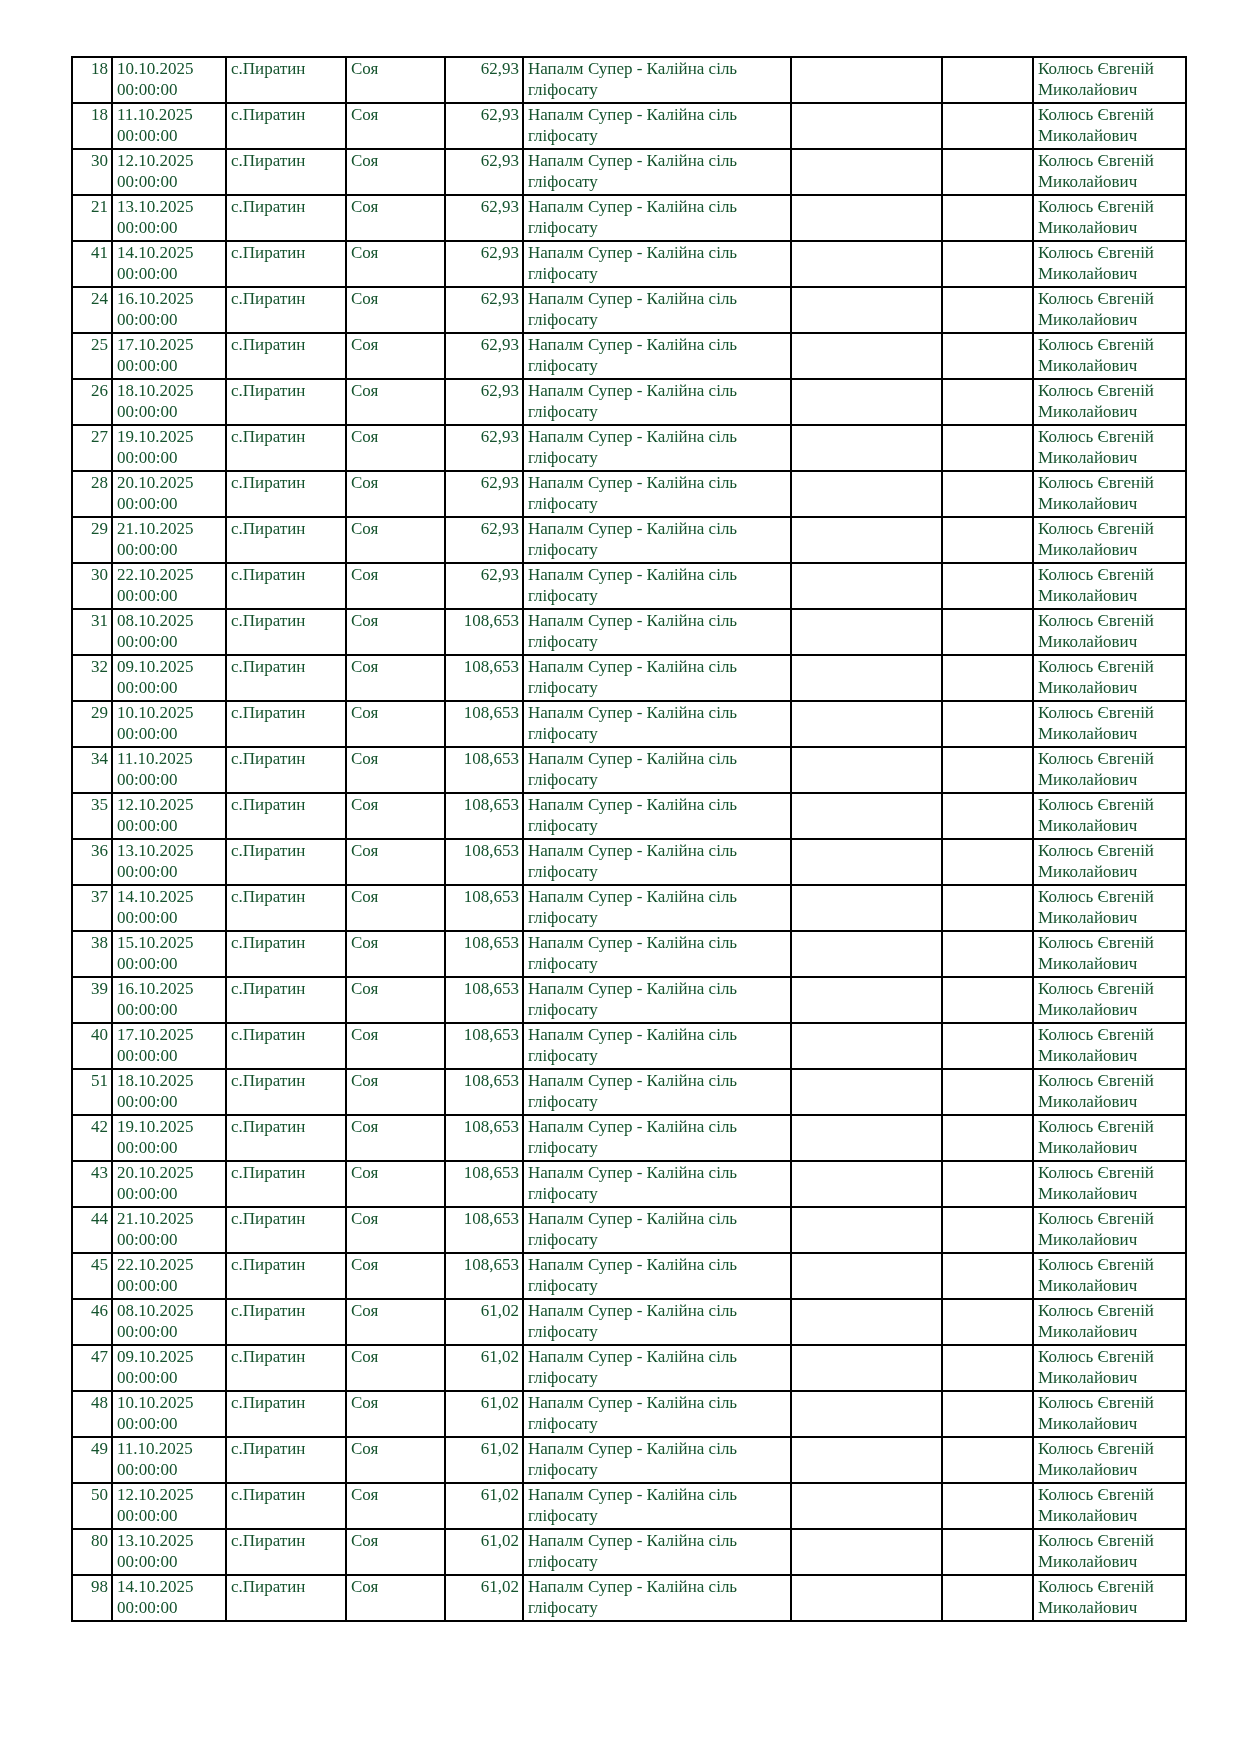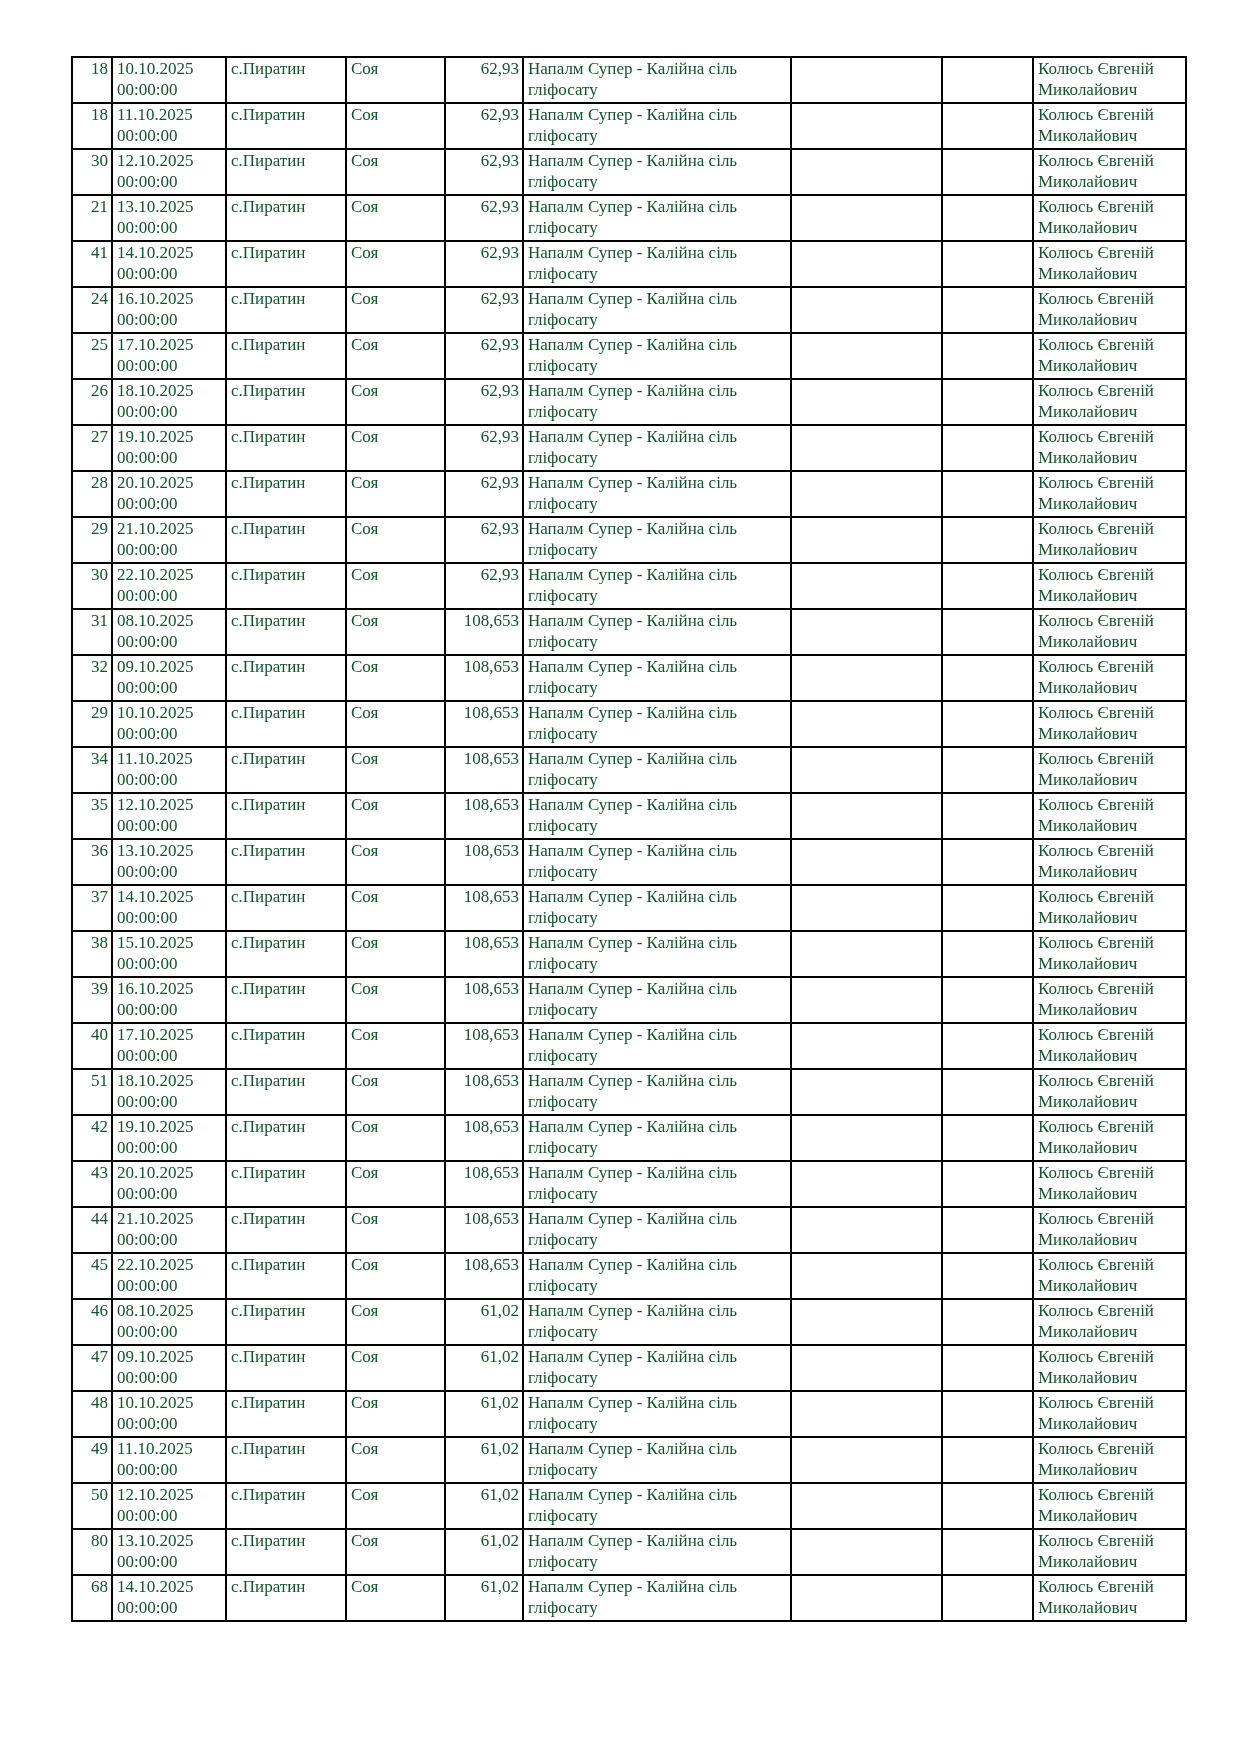--- a/index.html
+++ b/index.html
@@ -426,21 +426,21 @@
           <td>13.10.2025 00:00:00</td>
           <td>с.Пиратин</td>
           <td>Соя</td>
           <td>61,02</td>
           <td>Напалм Супер - Калійна сіль гліфосату</td>
           <td></td>
           <td></td>
           <td>Колюсь Євгеній Миколайович</td>
         </tr>
         <tr>
-          <td>68</td>
+          <td>98</td>
           <td>14.10.2025 00:00:00</td>
           <td>с.Пиратин</td>
           <td>Соя</td>
           <td>61,02</td>
           <td>Напалм Супер - Калійна сіль гліфосату</td>
           <td></td>
           <td></td>
           <td>Колюсь Євгеній Миколайович</td>
         </tr>
       </tbody>

